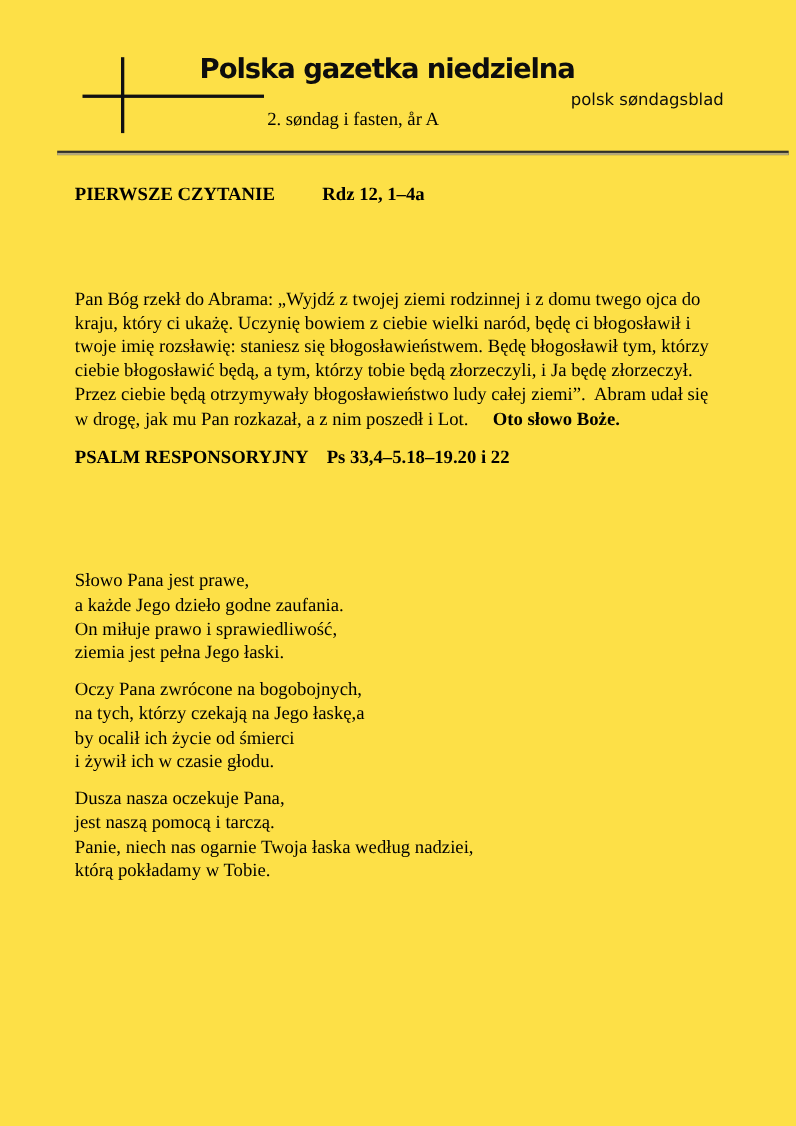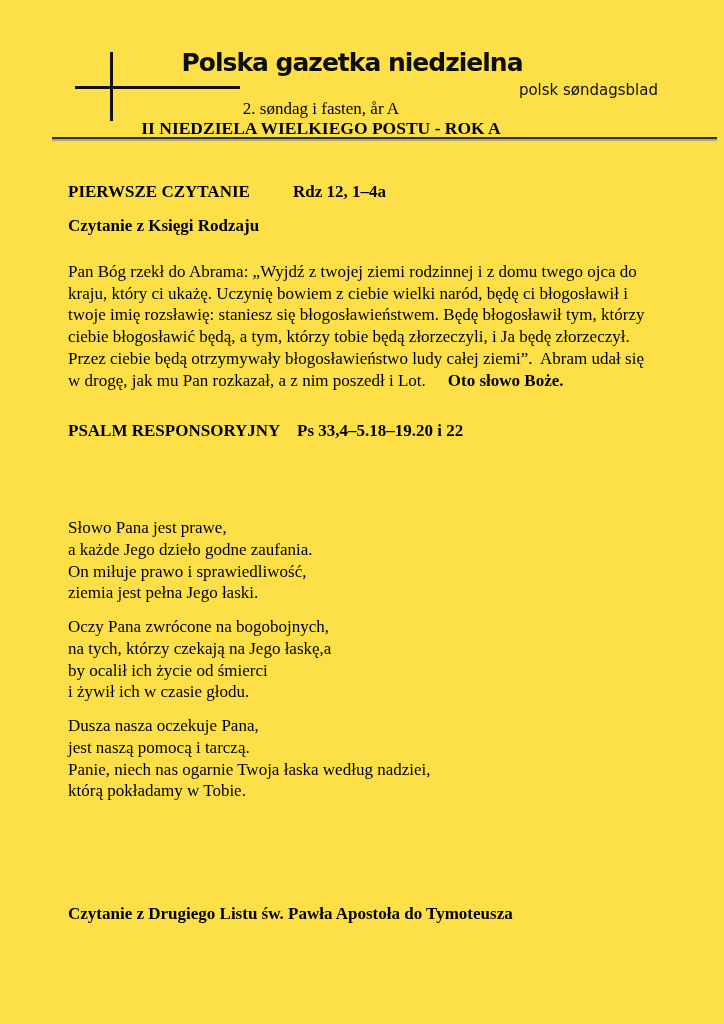--- a/index.html
+++ b/index.html
@@ -35,21 +35,21 @@
   }
   .sunday-title {
     position: absolute; left: 0; top: 117px; width: 642px;
     text-align: center; font-size: 17.5px; line-height: 22px; font-weight: bold;
   }
   .rule {
     position: absolute; left: 52px; top: 137px; width: 665px;
     height: 2px; background: #30302a; border-bottom: 2px solid #b5a878;
   }
   
-  .sec-head { position: absolute; left: 68px; width: 560px; height: 22px; font-weight: bold; font-size: 17px; line-height: 22px; margin-top: 15px; }
+  .sec-head { position: absolute; left: 68px; width: 560px; height: 22px; font-weight: bold; font-size: 17px; line-height: 22px; }
   .sec-head .ref { position: absolute; top: 0; }
   .sec-head.first  { top: 166px; }
   .sec-head.first  .ref { left: 225px; }
   .sec-head.psalm  { top: 405px; }
   .sec-head.psalm  .ref { left: 229px; }
   .sec-head.second { top: 856px; }
   .sec-head.second .ref { left: 205px; }
   .source { position: absolute; left: 68px; font-weight: bold; font-size: 17px; line-height: 22px; }
   .source.first-src  { top: 215px; }
   .source.second-src { top: 903px; }
@@ -70,28 +70,26 @@
 <div class="page">
 
   <div class="cross">
     <div class="v"></div>
     <div class="h"></div>
   </div>
 
   <div class="masthead-title">Polska gazetka niedzielna</div>
   <div class="masthead-sub">polsk søndagsblad</div>
   <div class="date-line">2. søndag i fasten, år A</div>
-  <div class="sunday-title">II NIEDZIELA WIELKIEGO POSTU - ROK A</div>
   <div class="rule"></div>
 
   <div class="sec-head first">
     <span>PIERWSZE CZYTANIE</span>
     <span class="ref">Rdz 12, 1–4a</span>
   </div>
-  <div class="source first-src">Czytanie z Księgi Rodzaju</div>
   <div class="body-par"><span>Pan Bóg rzekł do Abrama: „Wyjdź z twojej ziemi rodzinnej i z domu twego ojca do
 kraju, który ci ukażę. Uczynię bowiem z ciebie wielki naród, będę ci błogosławił i
 twoje imię rozsławię: staniesz się błogosławieństwem. Będę błogosławił tym, którzy
 ciebie błogosławić będą, a tym, którzy tobie będą złorzeczyli, i Ja będę złorzeczył.
 Przez ciebie będą otrzymywały błogosławieństwo ludy całej ziemi”.&nbsp; Abram udał się
 w drogę, jak mu Pan rozkazał, a z nim poszedł i Lot.</span><b class="accl">Oto słowo Boże.</b></div>
 
   <div class="sec-head psalm">
     <span>PSALM RESPONSORYJNY</span>
     <span class="ref">Ps 33,4–5.18–19.20 i 22</span>
@@ -102,15 +100,14 @@
 ziemia jest pełna Jego łaski.</div>
   <div class="stanza s2">Oczy Pana zwrócone na bogobojnych,
 na tych, którzy czekają na Jego łaskę,a
 by ocalił ich życie od śmierci
 i żywił ich w czasie głodu.</div>
   <div class="stanza s3">Dusza nasza oczekuje Pana,
 jest naszą pomocą i tarczą.
 Panie, niech nas ogarnie Twoja łaska według nadziei,
 którą pokładamy w Tobie.</div>
 
-  <div class="source second-src">Czytanie z Drugiego Listu św. Pawła Apostoła do Tymoteusza</div>
 
 </div>
 
 </body></html>

